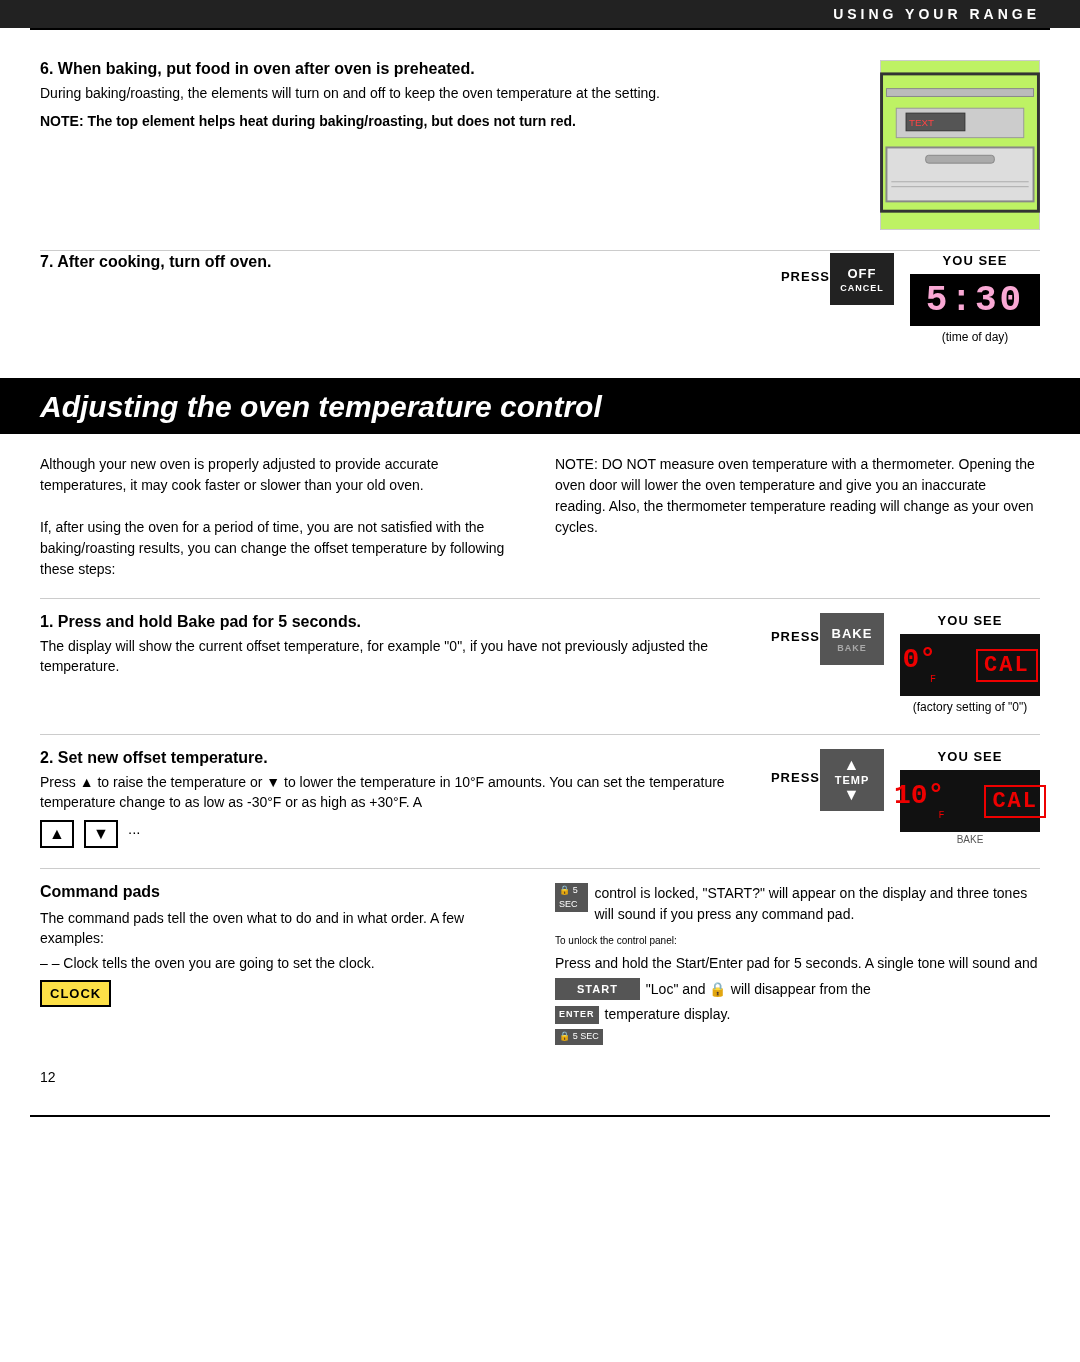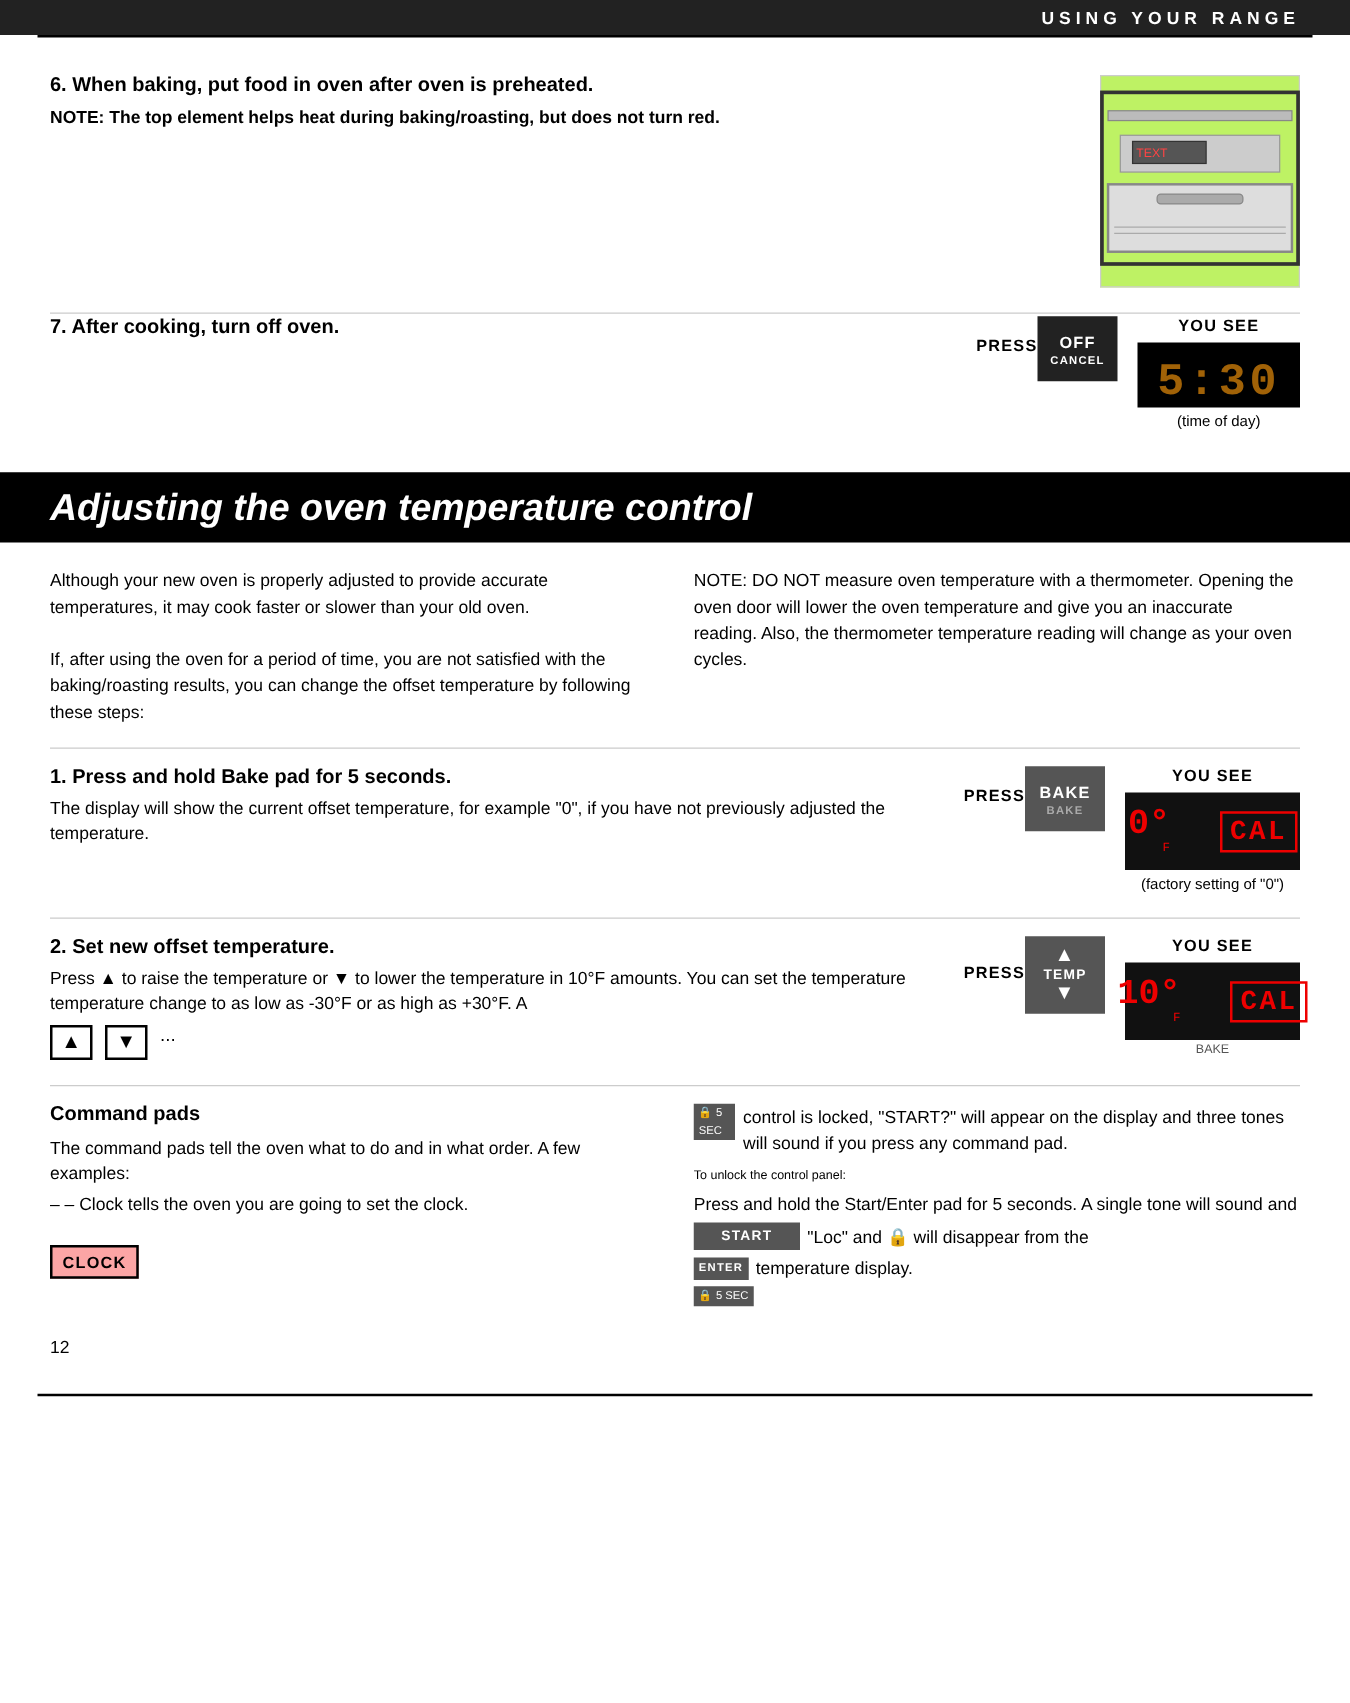--- a/index.html
+++ b/index.html
@@ -148,27 +148,27 @@
     }
 
     .btn-off .cancel-text {
       font-size: 9px;
       letter-spacing: 1px;
       margin-top: 2px;
     }
 
     .display-530 {
       background: #000;
-      color: #a16207;
+      color: #f9a8d4;
       font-size: 36px;
       font-weight: bold;
       width: 130px;
       height: 52px;
       display: flex;
-      align-items: flex-end;
+      align-items: center;
       justify-content: center;
       font-family: 'Courier New', monospace;
       letter-spacing: 3px;
     }
 
     .time-of-day {
       font-size: 12px;
       margin-top: 4px;
       text-align: center;
     }
@@ -399,22 +399,21 @@
       gap: 8px;
       margin-top: 6px;
     }
 
     .btn-clock {
       border: 2px solid #000;
       padding: 4px 8px;
       font-size: 13px;
       font-weight: bold;
       letter-spacing: 1px;
-      background: #fca5a5;
-      margin-top: 16px;
+      background: #fde047;
     }
 
     .command-pads-right {
       flex: 1;
       font-size: 14px;
       line-height: 1.5;
     }
 
     .lock-row {
       display: flex;
@@ -487,20 +486,21 @@
     <span>USING YOUR RANGE</span>
   </div>
 
   <div class="top-divider"></div>
 
   <div class="content">
 
     <div class="section-6">
       <div class="section-6-text">
         <h3>6. When baking, put food in oven after oven is preheated.</h3>
+        <p>During baking/roasting, the elements will turn on and off to keep the oven temperature at the setting.</p>
         <p class="note">NOTE: The top element helps heat during baking/roasting, but does not turn red.</p>
       </div>
       <div class="oven-image">
         <svg class="oven-drawing" viewBox="0 0 180 155">
 
           <rect x="10" y="5" width="160" height="140" fill="none" stroke="#333" stroke-width="3"></rect>
 
           <rect x="15" y="20" width="150" height="8" fill="#bbb" stroke="#888" stroke-width="1"></rect>
 
           <rect x="25" y="40" width="130" height="30" fill="#ccc" stroke="#999" stroke-width="1"></rect>

